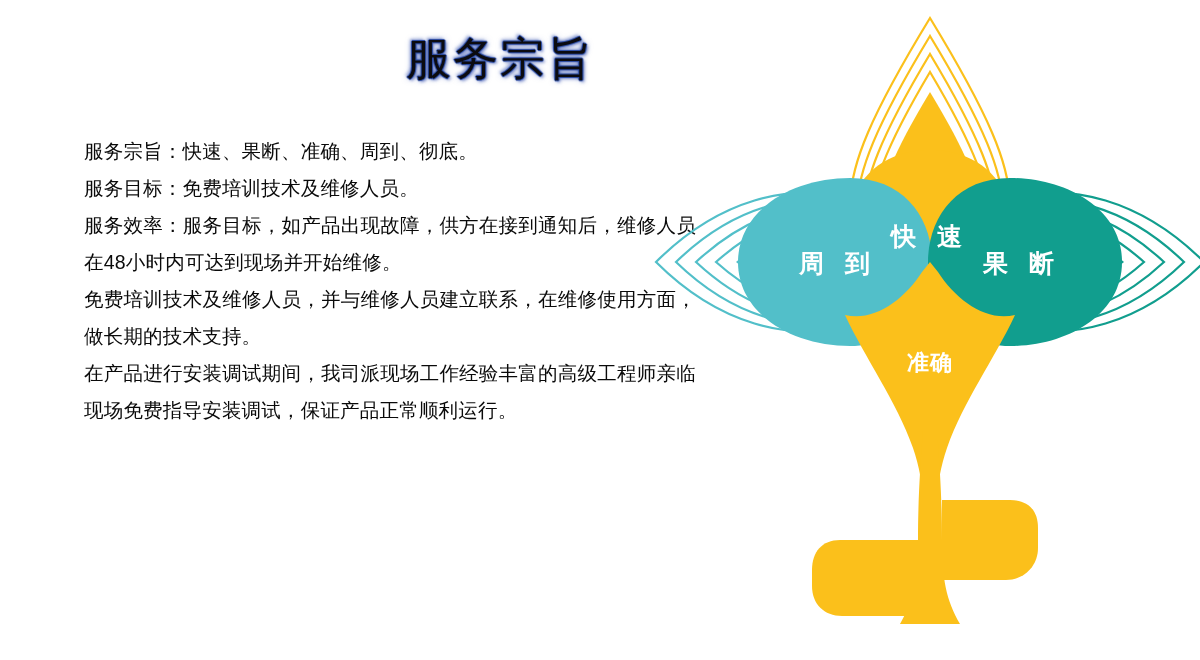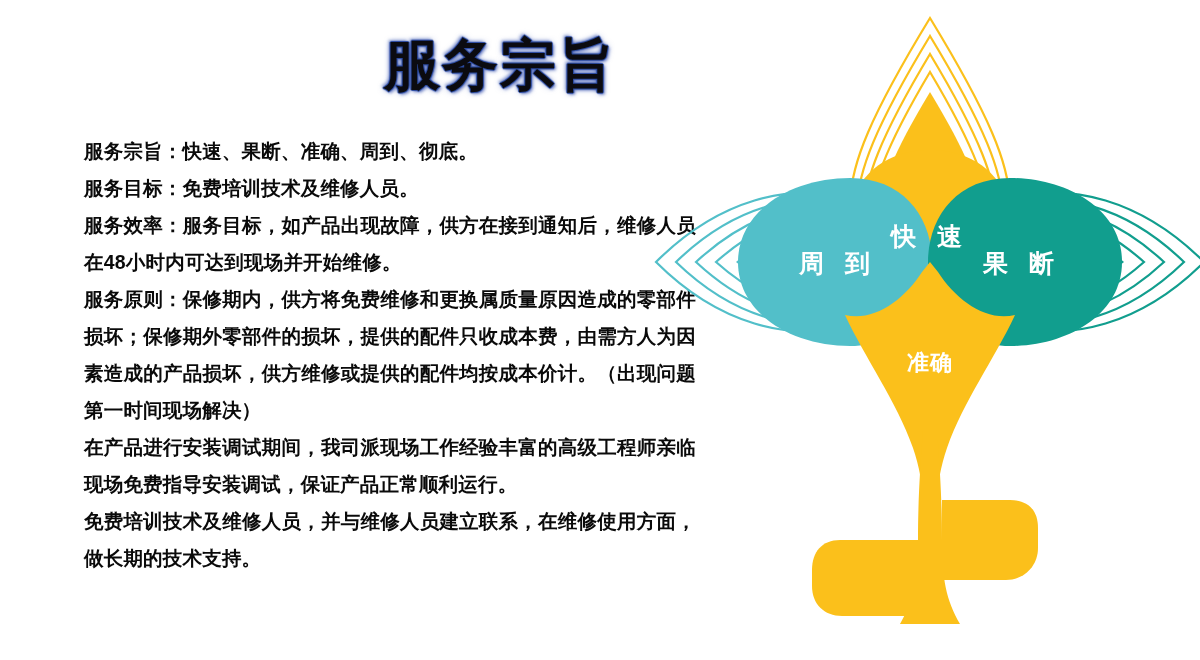--- a/index.html
+++ b/index.html
@@ -24,22 +24,22 @@
     overflow: hidden;
   }
 
   
   #title {
     position: absolute;
     left: 260px;
     top: 34px;
     width: 480px;
     text-align: center;
-    font-size: 56px;
-    font-weight: bold;
+    font-size: 45px;
+    font-weight: normal;
     letter-spacing: 2px;
     color: #0b0b10;
     line-height: 1.1;
     text-shadow:
        0 0 1px #2b4a9e,
        1px 0 1px #2b4a9e,
       -1px 0 1px #2b4a9e,
        0 1px 1px #2b4a9e,
        0 -1px 1px #2b4a9e,
        2px 2px 3px rgba(40,70,170,0.55),
@@ -50,21 +50,21 @@
 
   
   #body-text {
     position: absolute;
     left: 84px;
     top: 133px;
     width: 612px;
   }
   .para {
     font-size: 19.5px;
-    font-weight: bold;
+    font-weight: normal;
     color: #0a0a0a;
     line-height: 37px;
     letter-spacing: 0.2px;
     text-align: justify;
     text-justify: inter-ideograph;
     margin: 0;
     padding: 0;
   }
 
   
@@ -94,23 +94,22 @@
 <body>
 
 <div id="slide" style="background: rgb(255, 255, 255);">
 
   <div id="title" style="color: rgb(11, 11, 16);">服务宗旨</div>
 
   <div id="body-text">
     <p class="para">服务宗旨：快速、果断、准确、周到、彻底。</p>
     <p class="para">服务目标：免费培训技术及维修人员。</p>
     <p class="para">服务效率：服务目标，如产品出现故障，供方在接到通知后，维修人员在48小时内可达到现场并开始维修。</p>
-    <p class="para">服务原则：保修期内，供方将免费维修和更换属质量原因造成的零部件损坏；保修期外零部件的损坏，提供的配件只收成本费，由需方人为因素造成的产品损坏，供方维修或提供的配件均按成本价计。（出现问题第一时间现场解决）</p>
+    <p class="para">免费培训技术及维修人员，并与维修人员建立联系，在维修使用方面，做长期的技术支持。</p>
     <p class="para">在产品进行安装调试期间，我司派现场工作经验丰富的高级工程师亲临现场免费指导安装调试，保证产品正常顺利运行。</p>
-    <p class="para">免费培训技术及维修人员，并与维修人员建立联系，在维修使用方面，做长期的技术支持。</p>
   </div>
 
   <div id="flower">
     <svg viewBox="0 0 576 660" xmlns="http://www.w3.org/2000/svg">
 
       <g fill="none" stroke="#FBC01B" stroke-width="2.2">
         <path d="M288 18 C 232 110, 205 168, 209 208 C 213 248, 248 268, 288 268 C 328 268, 363 248, 367 208 C 371 168, 344 110, 288 18 Z"></path>
         <path d="M288 36 C 236 122, 212 176, 216 213 C 220 250, 252 268, 288 268 C 324 268, 356 250, 360 213 C 364 176, 340 122, 288 36 Z"></path>
         <path d="M288 54 C 240 134, 219 184, 223 218 C 227 252, 256 268, 288 268 C 320 268, 349 252, 353 218 C 357 184, 336 134, 288 54 Z"></path>
         <path d="M288 72 C 244 146, 226 192, 230 223 C 234 254, 260 268, 288 268 C 316 268, 342 254, 346 223 C 350 192, 332 146, 288 72 Z"></path>

